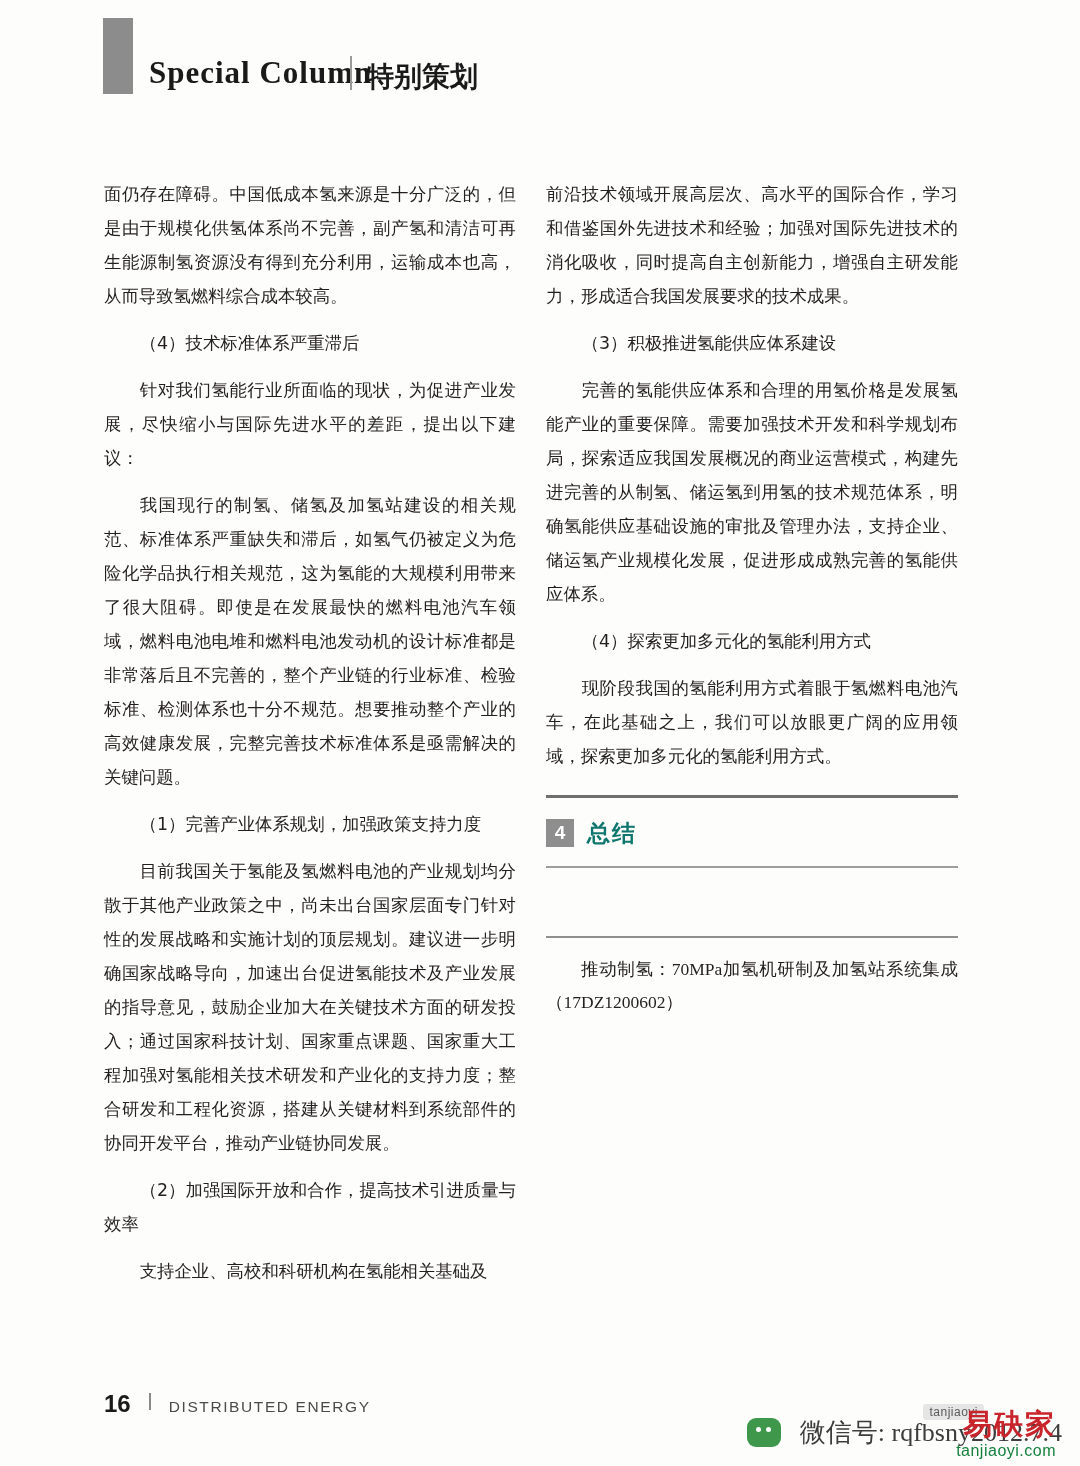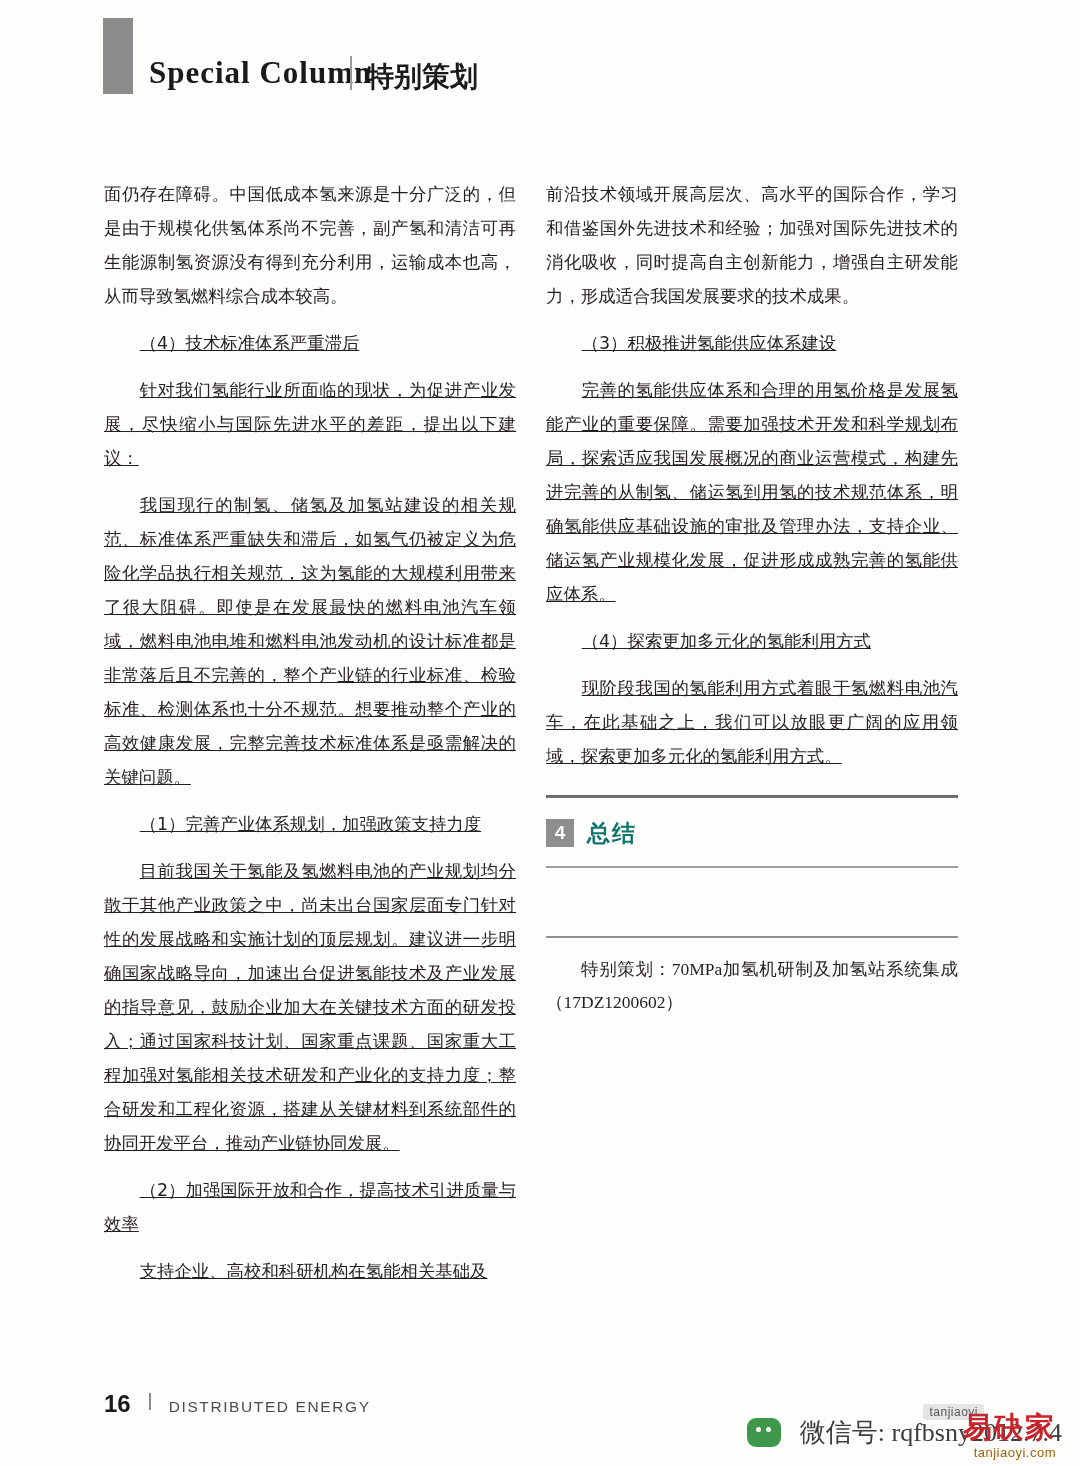--- a/index.html
+++ b/index.html
@@ -75,21 +75,20 @@
     margin-top: 29px;
   }
   .col-left { left: 104px; }
   .col-right { left: 546px; }
 
   .col p {
     margin: 0 0 13px 0;
   }
   .col p.indent {
     text-indent: 2.05em;
-    text-decoration: underline;
   }
   .col p.noindent {
     text-indent: 0;
   }
 
   
   .section-head {
     margin: 22px 0 6px 0;
     position: relative;
     padding-top: 12px;
@@ -228,22 +227,22 @@
   }
   .wm-logo-main {
     font-size: 29px;
     font-weight: bold;
     color: #c9242b;
     letter-spacing: 2px;
     line-height: 1;
   }
   .wm-logo-sub {
     font-family: "Liberation Sans", sans-serif;
-    font-size: 13px;
-    color: #a16207;
+    font-size: 16px;
+    color: #15803d;
     letter-spacing: 0.5px;
     margin-top: 3px;
   }
   .wm-chip {
     position: absolute;
     right: 96px;
     bottom: 46px;
     background: #e5e5e5;
     color: #5a5a5a;
     font-family: "Liberation Sans", sans-serif;
@@ -288,21 +287,21 @@
       <div class="section-row">
         <div class="section-num">4</div>
         <div class="section-title">总结</div>
       </div>
     </div>
     <div class="section-rule-bottom"></div>
 
 
     <div class="footnote-wrap">
       <div class="footnote-rule"></div>
-      <div class="footnote">特别策划：70MPa加氢机研制及加氢站系统集成（17DZ1200602）</div>
+      <div class="footnote">推动制氢：70MPa加氢机研制及加氢站系统集成（17DZ1200602）</div>
     </div>
   </div>
 
   <div class="footer">
     <span class="footer-page">16</span>
     <span class="footer-divider"></span>
     <span class="footer-journal">DISTRIBUTED ENERGY</span>
   </div>
 
   <div class="watermark">

